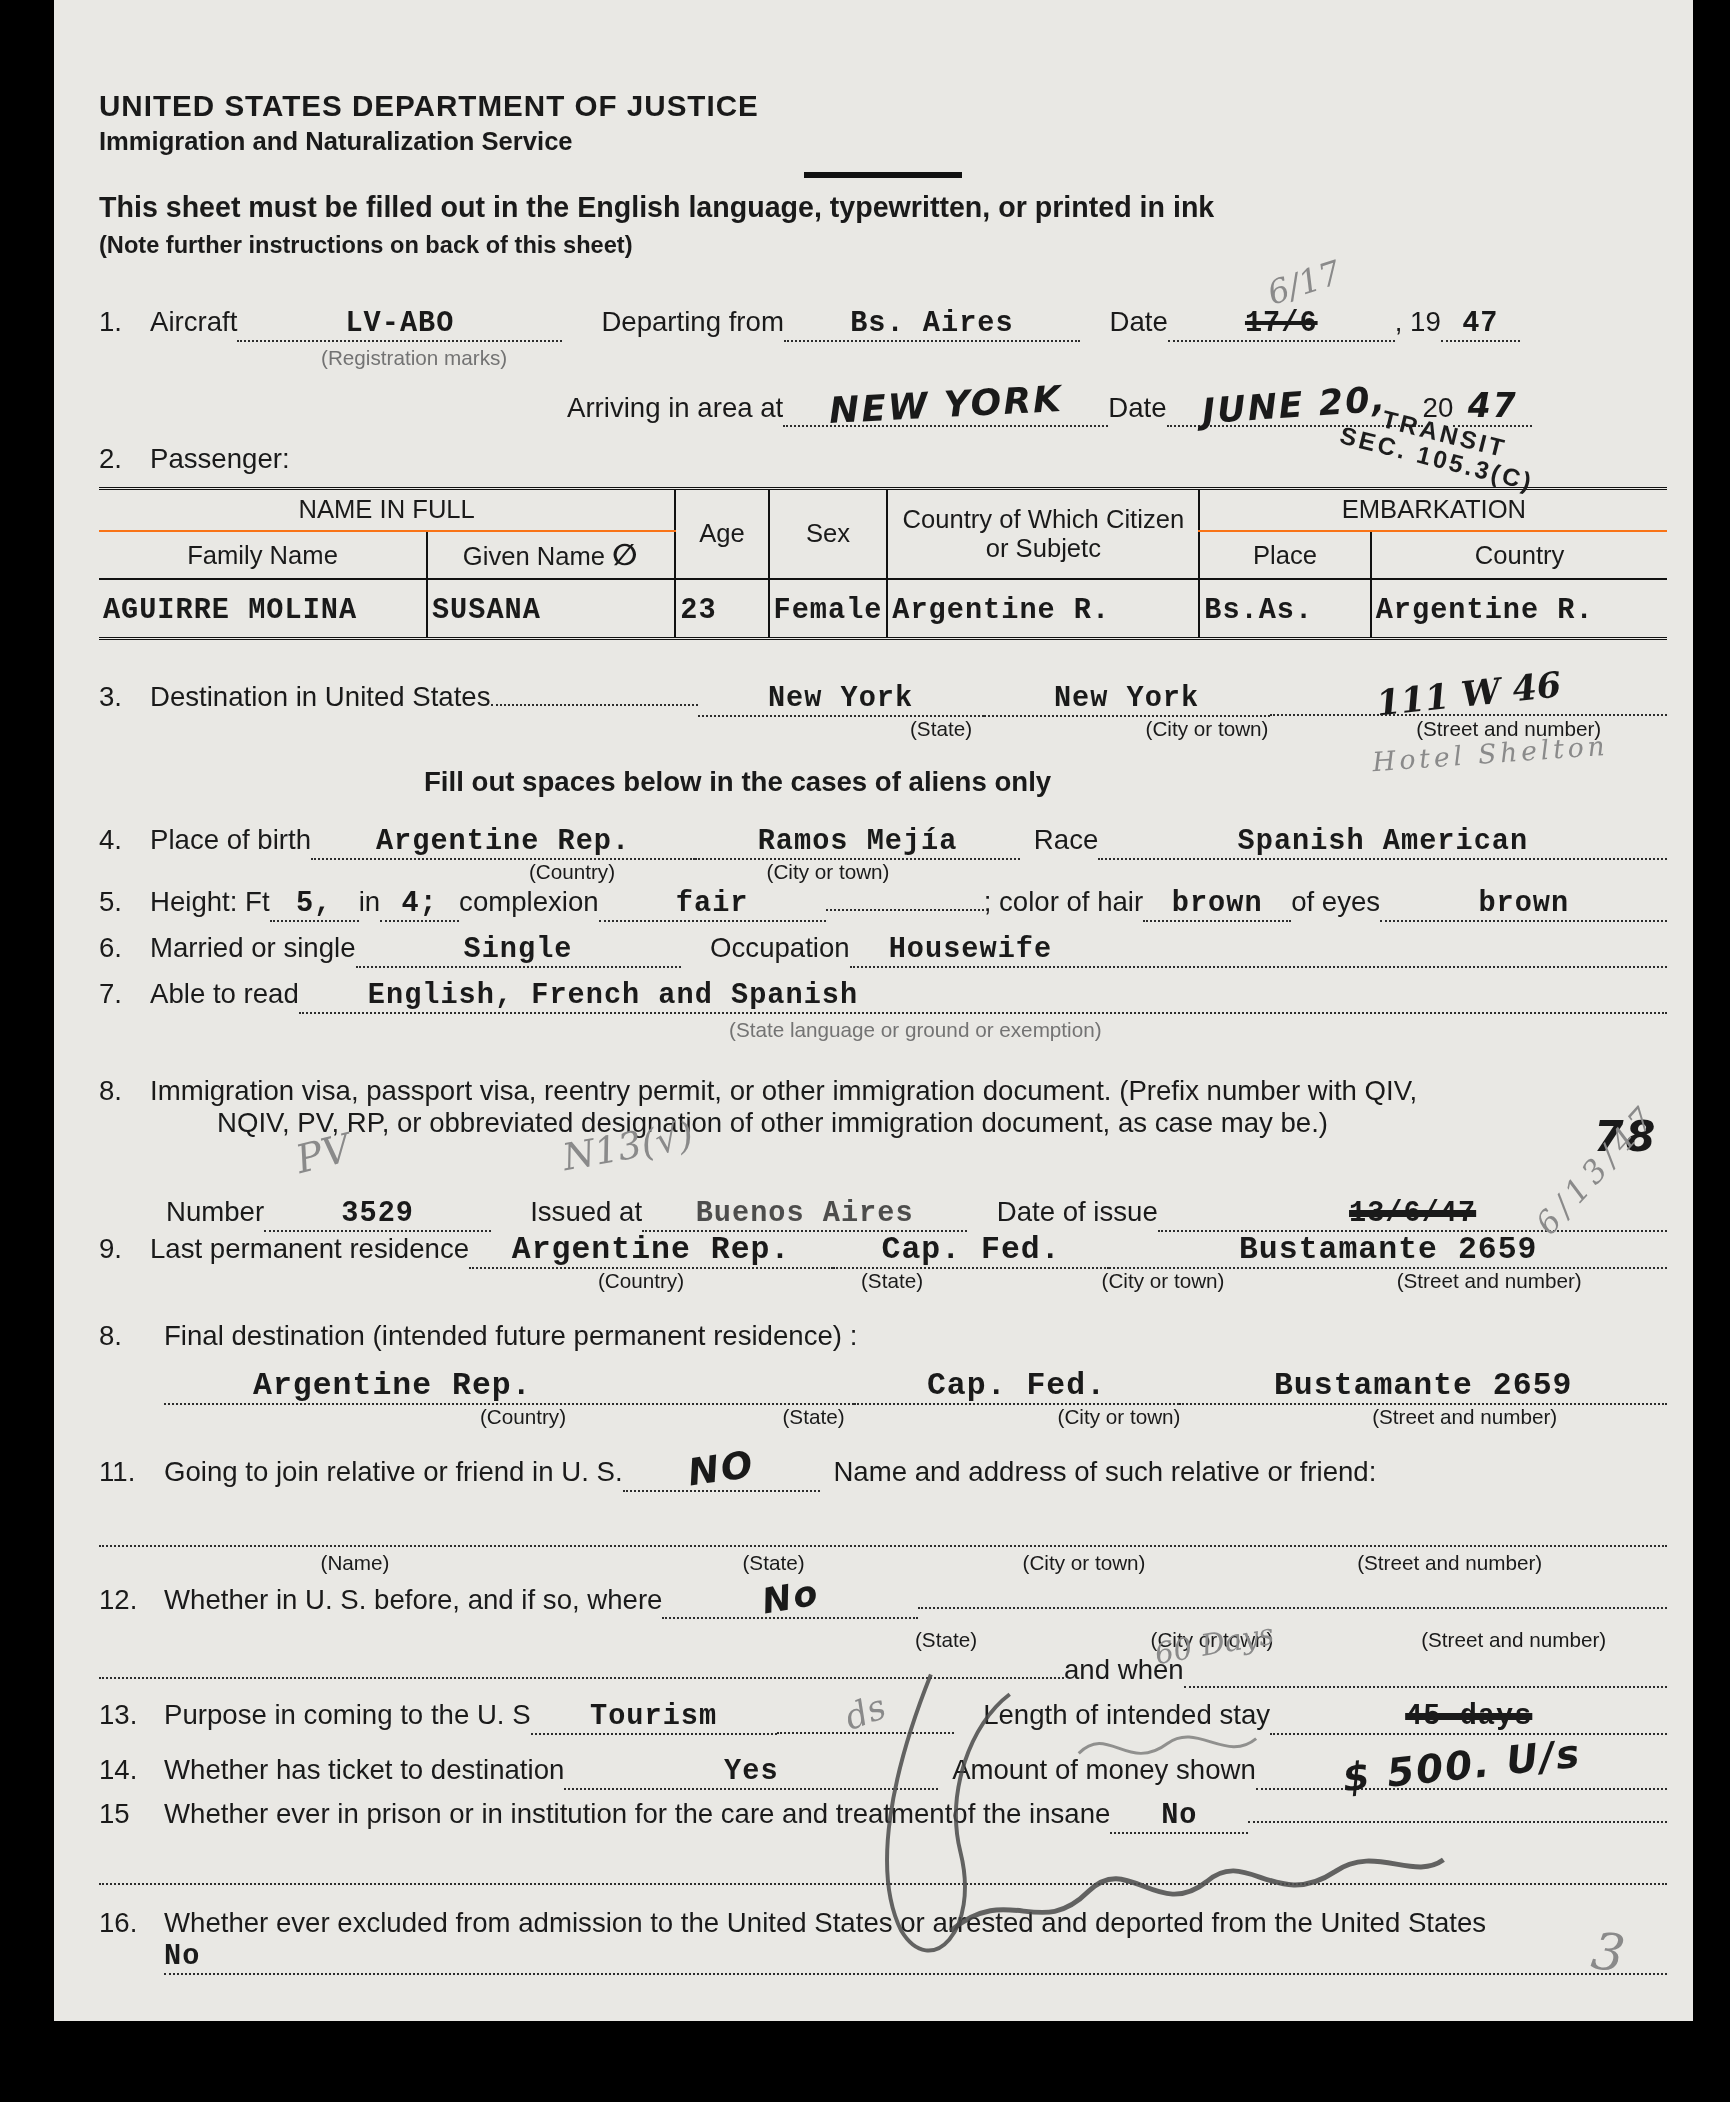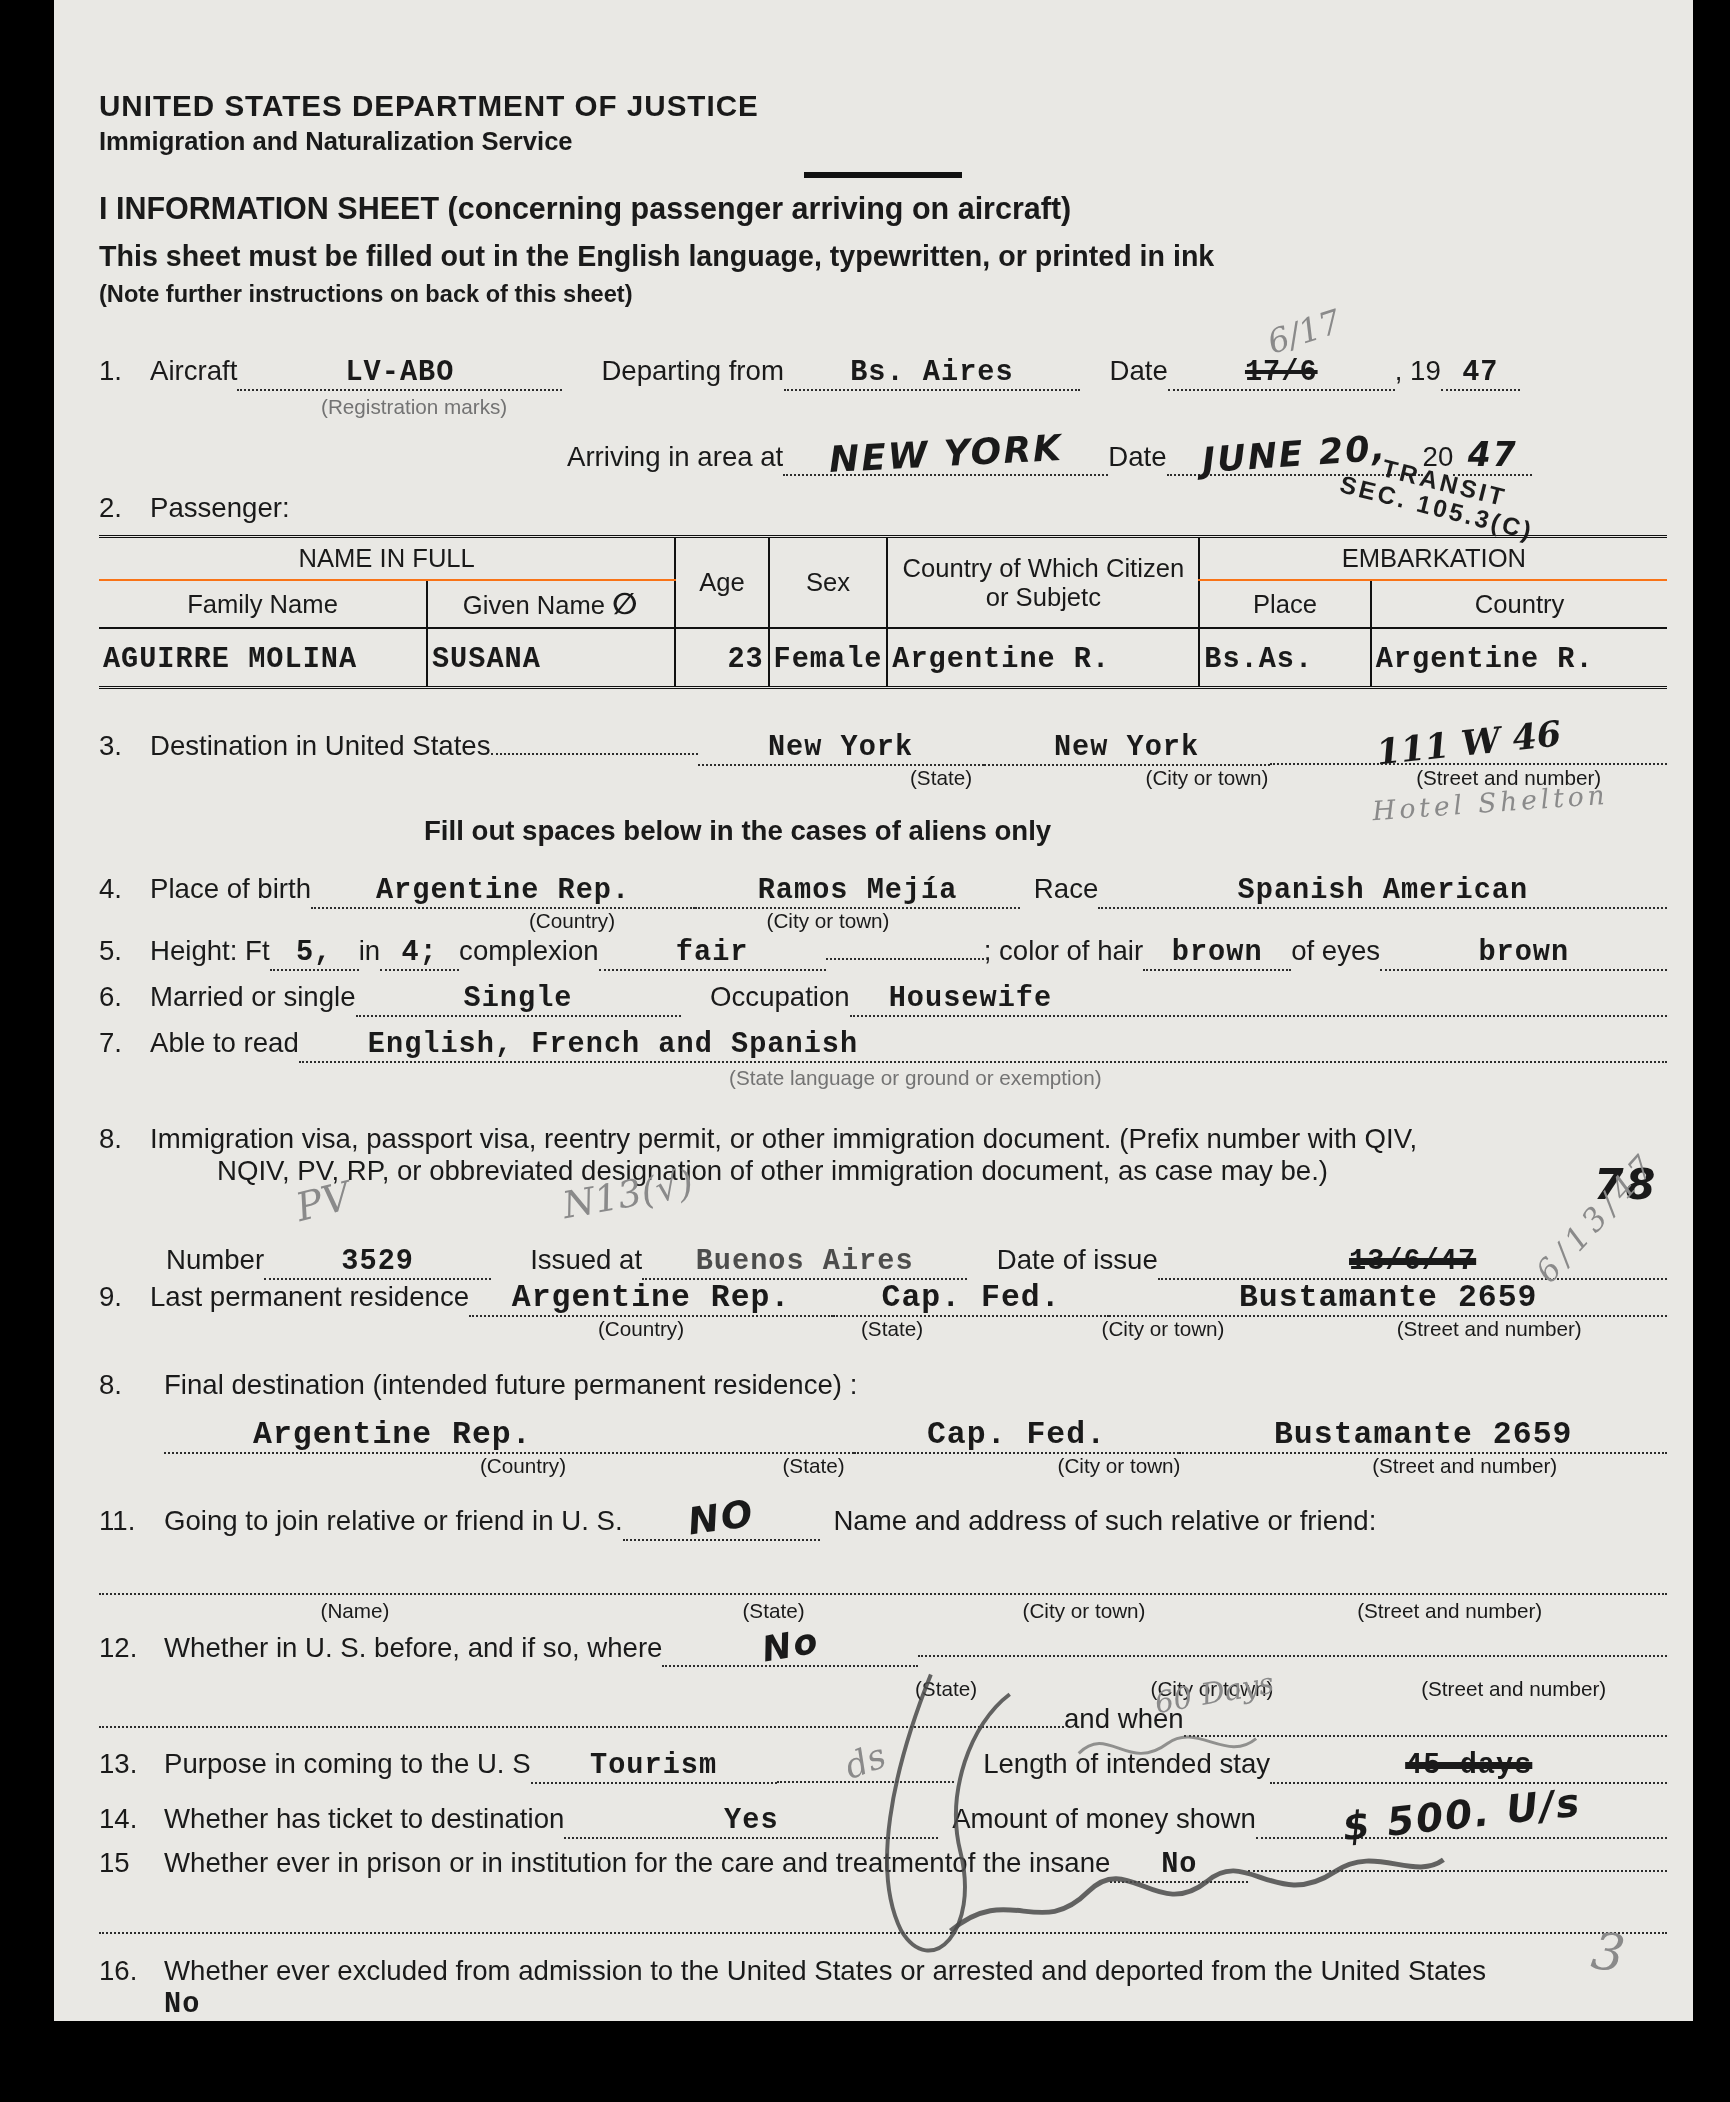--- a/index.html
+++ b/index.html
@@ -60,25 +60,20 @@
 </head>
 <body>
 
 <div class="paper">
 <div class="content">
 
   <div class="hdr">
     <div class="agency">UNITED STATES DEPARTMENT OF JUSTICE</div>
     <div class="service">Immigration and Naturalization Service</div>
     <div class="bar"></div>
-    <div class="sheet">
-      <span>I</span>
-      <span>INFORMATION SHEET</span>
-      <span style="font-weight:700;">(concerning passenger arriving on aircraft)</span>
-    </div>
     <div class="instr">This sheet must be filled out  in the English language, typewritten, or printed in ink</div>
     <div class="note">(Note further instructions on back of this sheet)</div>
   </div>
 
   <div class="row" style="margin-top:47px;">
     <span class="num">1.</span>
     <span>Aircraft</span>
     <span class="seg" style="flex:0 0 325px;">
       <span class="type">LV-ABO</span>
     </span>
@@ -148,21 +143,21 @@
       <th class="vline-l">
         <span>Given Name</span>
         <span class="hand" style="font-size:29.6px;">∅</span>
       </th>
       <th class="vline-l">Place</th>
       <th class="vline-l">Country</th>
     </tr>
     <tr style="border-top:2px solid #111;">
       <td class="type">AGUIRRE MOLINA</td>
       <td class="type vline-l">SUSANA</td>
-      <td class="type vline-l" style="text-align:right;">23</td>
+      <td class="type vline-l" style="text-align:left;">23</td>
       <td class="type vline-l">Female</td>
       <td class="type vline-l">Argentine R.</td>
       <td class="type vline-l">Bs.As.</td>
       <td class="type vline-l">Argentine R.</td>
     </tr>
   </tbody>
       </table>
 
   <div class="row" style="margin-top:33px;">
     <span class="num">3.</span>

